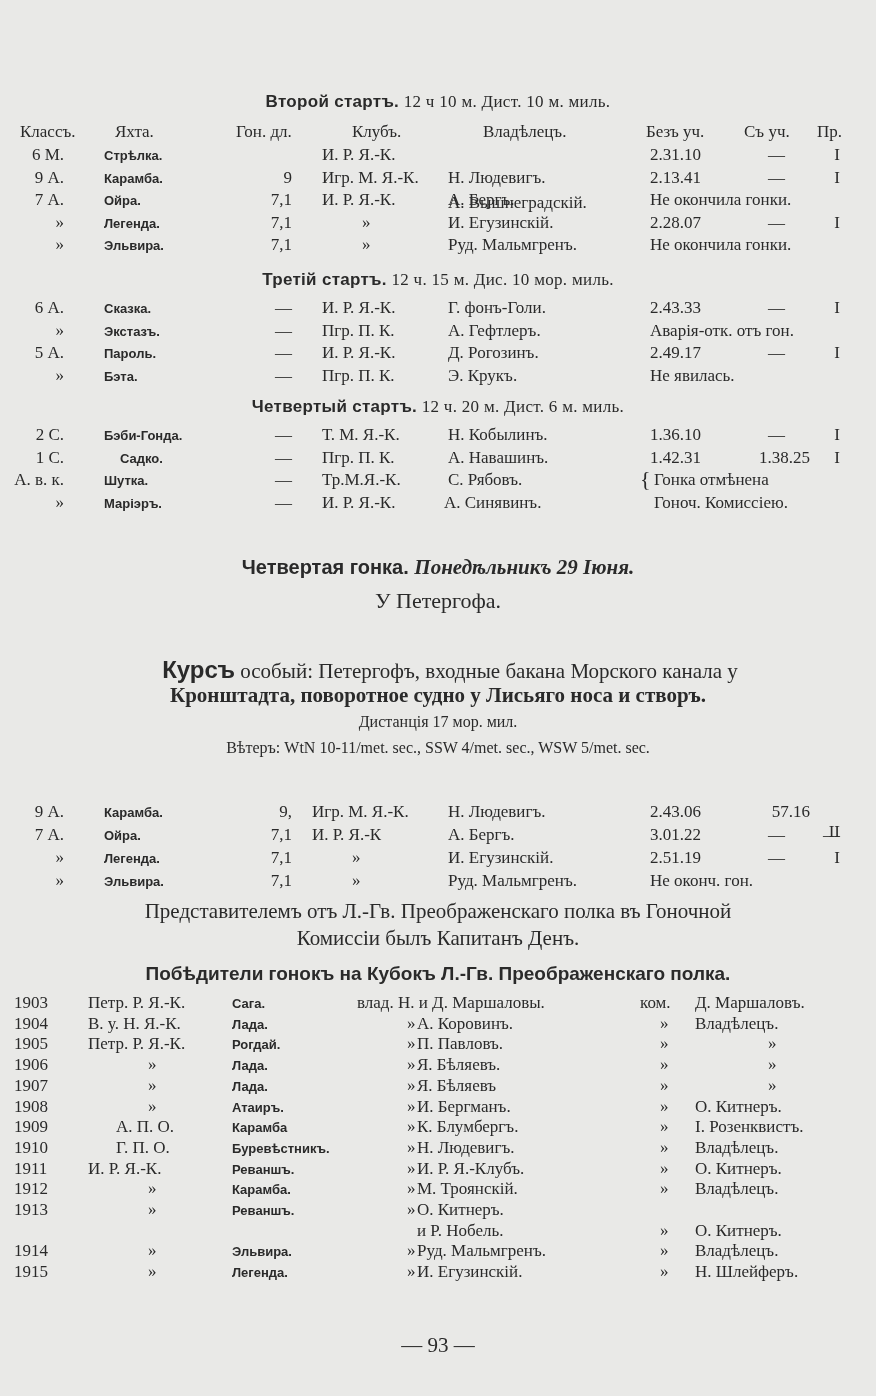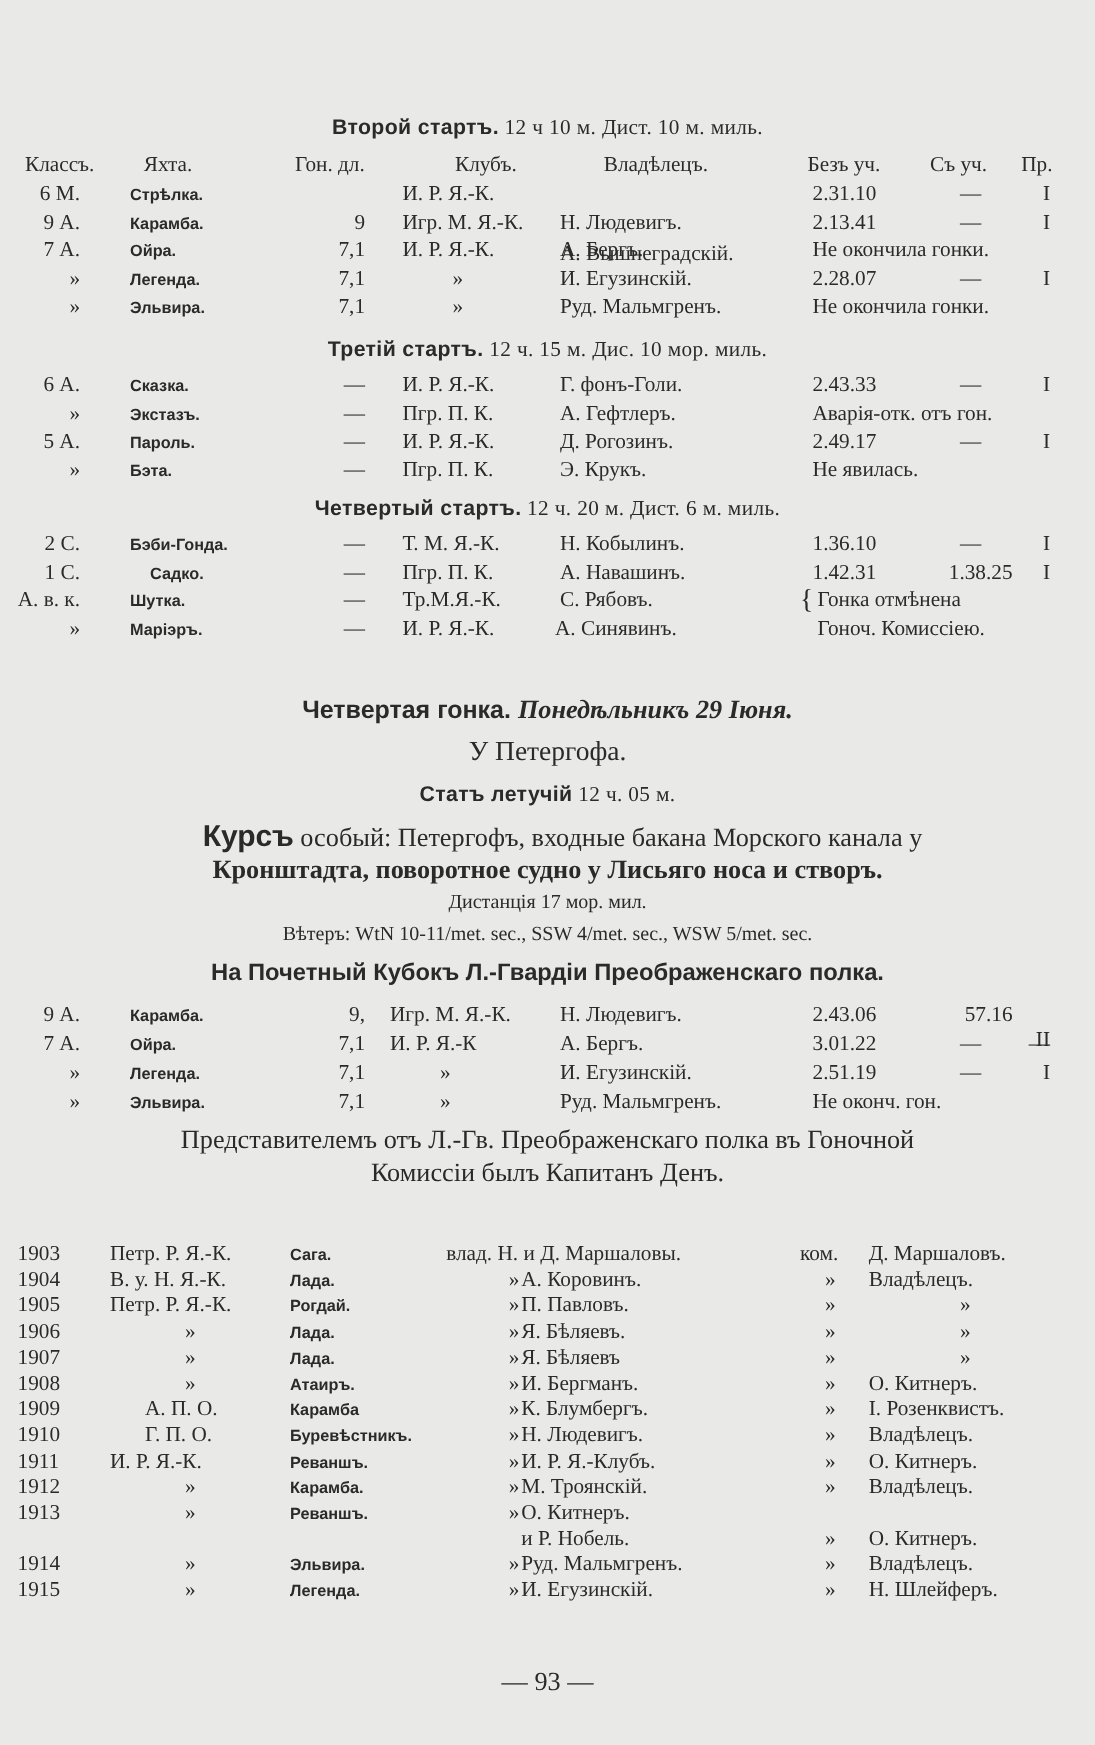--- a/index.html
+++ b/index.html
@@ -31,21 +31,21 @@
 <div class="page">
 
   <div class="center heading" style="top:92px;">
     <span>Второй стартъ.</span><span class="light"> 12 ч  10 м. Дист. 10 м. миль.</span>
   </div>
 
   <div class="row" style="top:122px;">
     <span style="left:20px;">Классъ.</span>
     <span style="left:115px;">Яхта.</span>
     <span style="left:236px;">Гон. дл.</span>
-    <span style="left:364px;">Клубъ.</span>
+    <span style="left:352px;">Клубъ.</span>
     <span style="left:483px;">Владѣлецъ.</span>
     <span style="left:646px;">Безъ уч.</span>
     <span style="left:744px;">Съ уч.</span>
     <span style="left:817px;">Пр.</span>
   </div>
 
   <div id="s2">
       <div class="row" style="top: 145px;">
         <span style="right: 812px; text-align: right;">6 М.</span>
         <span class="yacht" style="left: 104px;">Стрѣлка.</span>
@@ -188,30 +188,26 @@
         <span style="right: 66px; text-align: right;"></span>
         <span style="right: 36px; text-align: right;"></span>
       </div>
       <span class="brace" style="position: absolute; left: 640px; top: 470px;">{</span>
     </div>
 
   <div class="center big-title" style="top:555px;">
     <span>Четвертая гонка.</span> <i>Понедѣльникъ 29 Іюня.</i>
   </div>
   <div class="center" style="top:588px; font-size:22px;">У Петергофа.</div>
-  <div class="center heading" style="top:626px;">
-    <span>Статъ летучій</span><span class="light"> 12 ч. 05 м.</span>
-  </div>
   <div class="center para" style="top:656px;">
     <span class="bold-sans" style="font-size:24px;margin-left:24px;">Курсъ</span><span> особый: Петергофъ, входные бакана Морского канала у</span>
   </div>
   <div class="center para" style="top:683px;font-weight:bold;">Кронштадта, поворотное судно у Лисьяго носа и створъ.</div>
   <div class="center" style="top:713px; font-size:16px;">Дистанція 17 мор. мил.</div>
   <div class="center wind" style="top:739px;">Вѣтеръ: WtN 10-11/met. sec., SSW 4/met. sec., WSW 5/met. sec.</div>
-  <div class="center big-title" style="top:768px; font-size:19px;">На Почетный Кубокъ Л.-Гвардіи Преображенскаго полка.</div>
 
   <div id="r4">
       <div class="row" style="top: 802px;">
         <span style="right: 812px; text-align: right;">9 А.</span>
         <span class="yacht" style="left: 104px;">Карамба.</span>
         <span style="right: 584px; text-align: right;">9,</span>
         <span style="left: 312px;">Игр. М. Я.-К.</span>
         <span style="left: 448px;">Н. Людевигъ.</span>
         <span style="left: 650px;">2.43.06</span>
         <span style="right: 66px; text-align: right;">57.16</span>
@@ -245,20 +241,21 @@
         <span style="left: 448px;">Руд. Мальмгренъ.</span>
         <span style="left: 650px;">Не оконч. гон.</span>
         <span style="right: 66px; text-align: right;"></span>
         <span style="right: 36px; text-align: right;"></span>
       </div>
     </div>
 
   <div class="center para" style="top:899px;">Представителемъ отъ Л.-Гв. Преображенскаго полка въ Гоночной</div>
   <div class="center para" style="top:926px;">Комиссіи былъ Капитанъ Денъ.</div>
 
+  <div class="center big-title" style="top:963px; font-size:19px;">Побѣдители гонокъ на Кубокъ Л.-Гв. Преображенскаго полка.</div>
   <div id="win">
       <div class="row" style="top: 993px; font-size: 17px;">
         <span style="left: 14px;">1903</span>
         <span style="left: 88px;">Петр. Р. Я.-К.</span>
         <span class="yacht" style="left: 232px;">Сага.</span>
         <span style="left: 357px;">влад.</span>
         <span style="left: 398px;">Н. и Д. Маршаловы.</span>
         <span style="left: 640px;">ком.</span>
         <span style="left: 695px;">Д. Маршаловъ.</span>
       </div>

